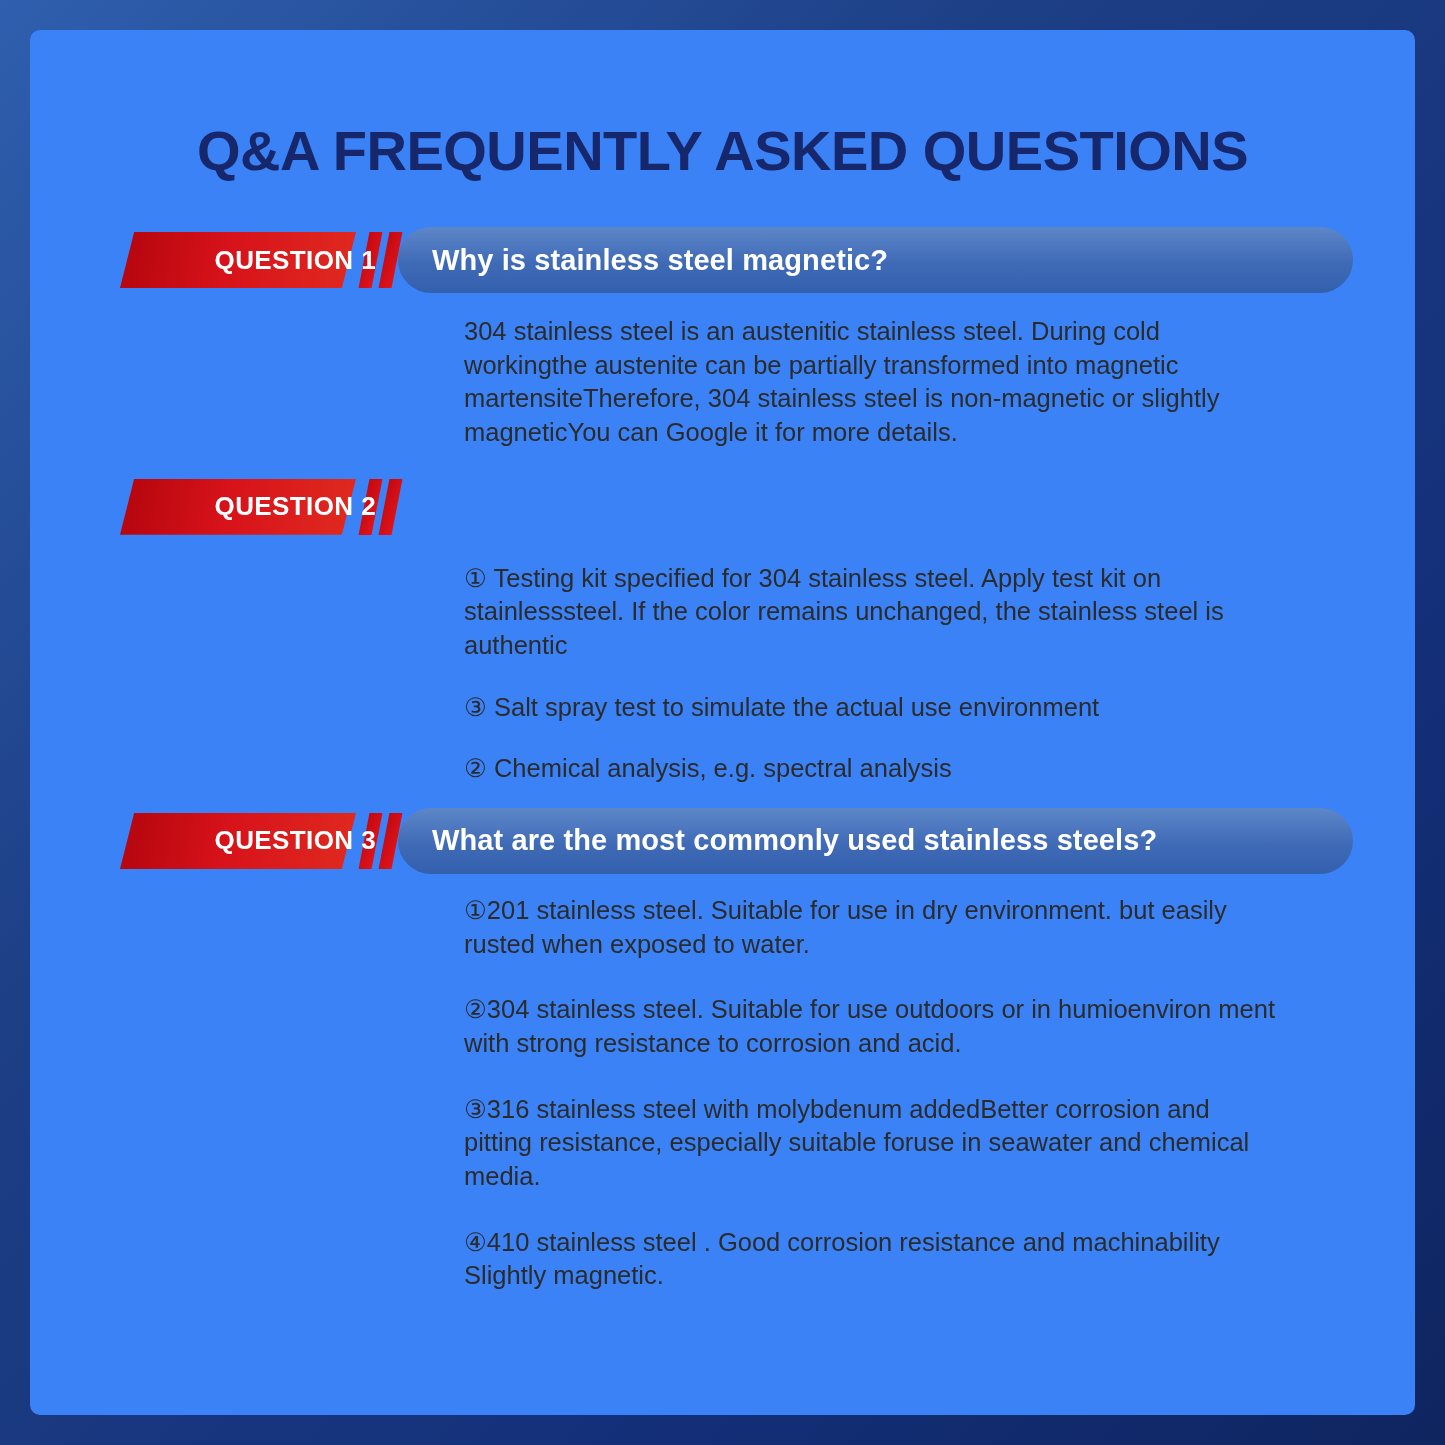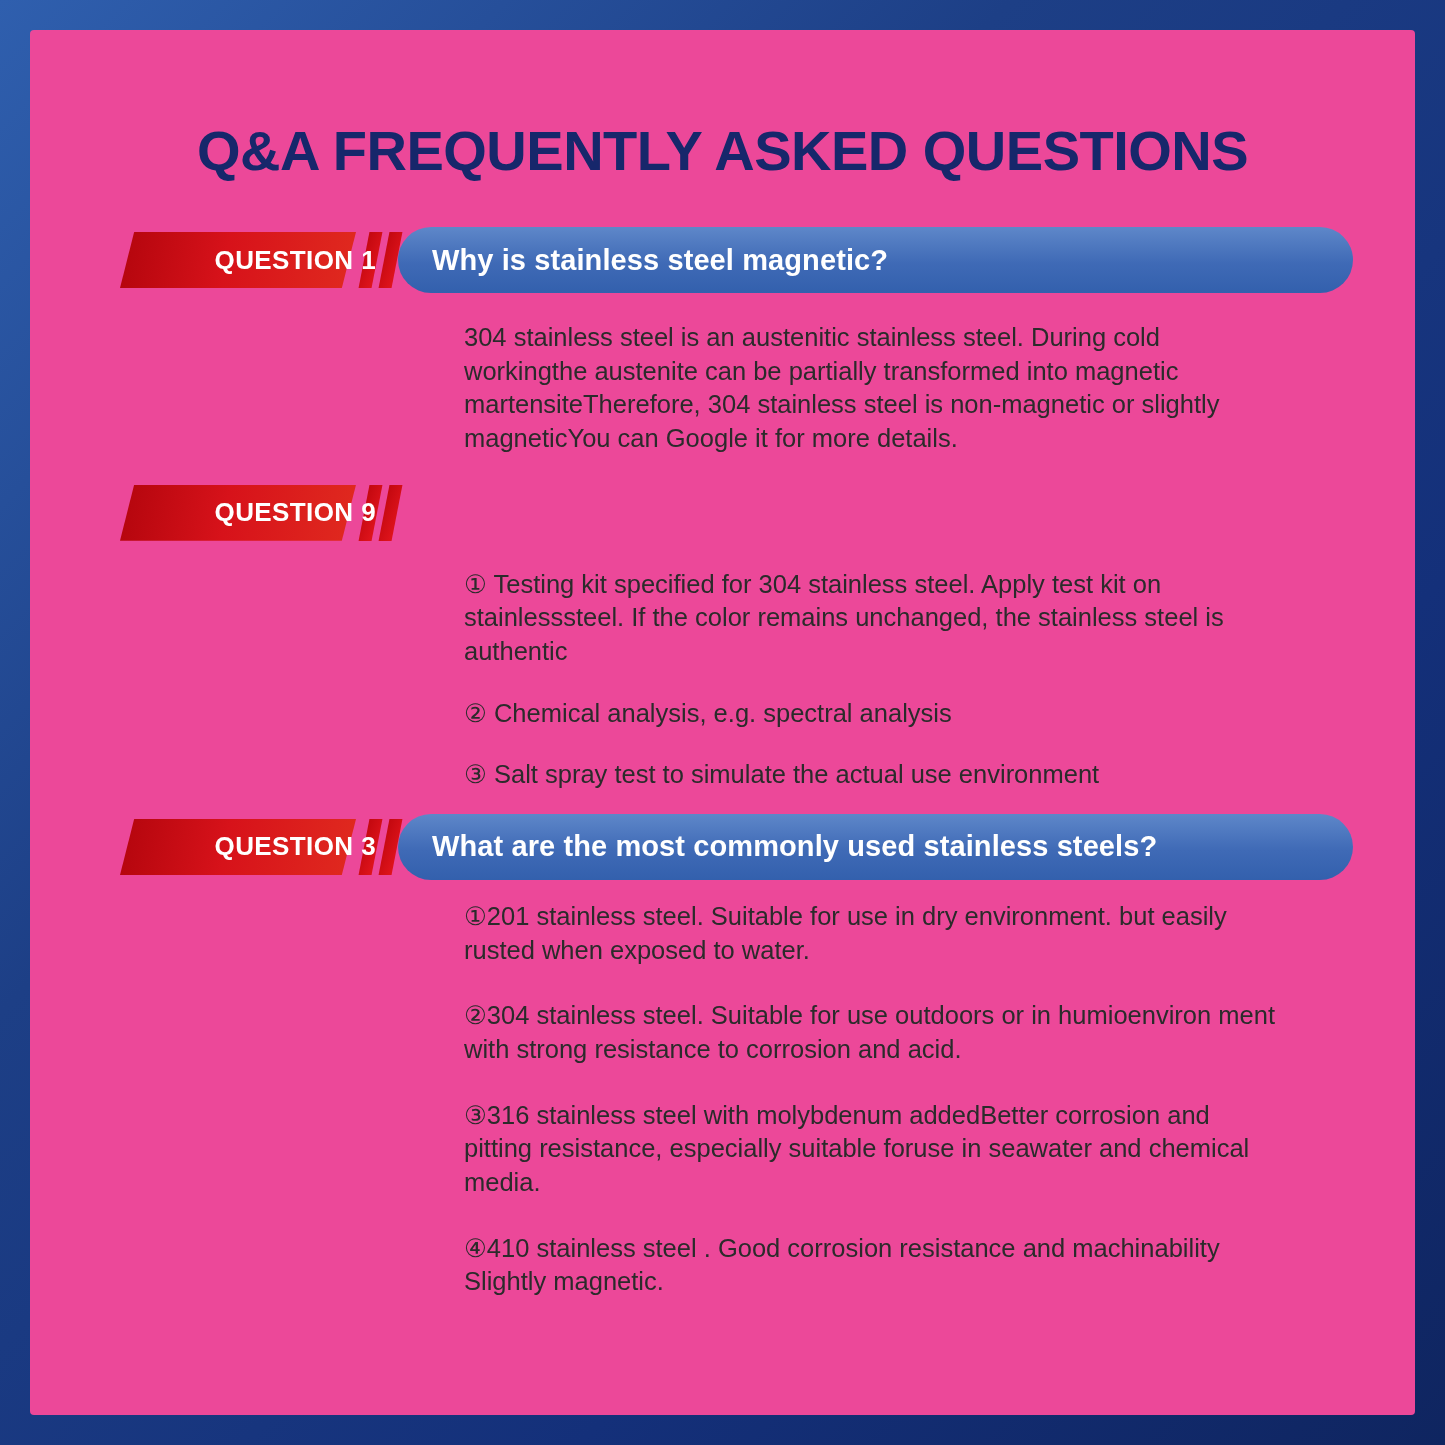--- a/index.html
+++ b/index.html
@@ -7,22 +7,22 @@
     width: 1445px;
     height: 1445px;
     font-family: "Liberation Sans", sans-serif;
   }
   body {
     background: linear-gradient(135deg, #2f5fae 0%, #1d3f86 35%, #14307a 70%, #0f2560 100%);
     padding: 30px;
     display: flex;
   }
   .card {
-    background: #ec4899;
-    border-radius: 4px;
+    background: #3b82f6;
+    border-radius: 10px;
     width: 100%;
     height: 100%;
     padding: 60px 62px 40px 62px;
     position: relative;
     overflow: hidden;
   }
   .page-title {
     font-size: 56px;
     font-weight: bold;
     color: #17276b;
@@ -96,21 +96,21 @@
   .answer {
     padding: 20px 70px 10px 72px;
     margin-left: 300px;
   }
   .answer p {
     font-size: 25.5px;
     line-height: 1.32;
     color: #2b2b2b;
     margin-bottom: 18px;
   }
-  .answer p:last-child { margin-bottom: 0; margin-top: 6px; }
+  .answer p:last-child { margin-bottom: 0; }
 
   .a1 { padding-top: 22px; padding-bottom: 16px; }
   .a2 { padding-top: 22px; padding-bottom: 14px; }
   .a2 p { margin-bottom: 28px; }
   .a3 { padding-top: 20px; }
   .a3 p { margin-bottom: 32px; }
 </style>
 </head>
 <body>
 
@@ -134,27 +134,27 @@
       <p>304 stainless steel is an austenitic stainless steel. During cold workingthe austenite can be partially transformed into magnetic martensiteTherefore, 304 stainless steel is non-magnetic or slightly magneticYou can Google it for more details.</p>
     </div>
   </div>
 
   <div class="qa-block">
     <div class="qa-head">
       <div class="q-tag">
         <span class="shape"></span>
         <span class="slash s1"></span>
         <span class="slash s2"></span>
-        <span class="label">QUESTION 9</span>
+        <span class="label">QUESTION 2</span>
       </div>
     </div>
     <div class="answer a2">
       <p>① Testing kit specified for 304 stainless steel. Apply test kit on stainlesssteel. If the color remains unchanged, the stainless steel is authentic</p>
+      <p>③ Salt spray test to simulate the actual use environment</p>
       <p>② Chemical analysis, e.g. spectral analysis</p>
-      <p>③ Salt spray test to simulate the actual use environment</p>
     </div>
   </div>
 
   <div class="qa-block">
     <div class="qa-head">
       <div class="q-tag">
         <span class="shape"></span>
         <span class="slash s1"></span>
         <span class="slash s2"></span>
         <span class="label">QUESTION 3</span>

